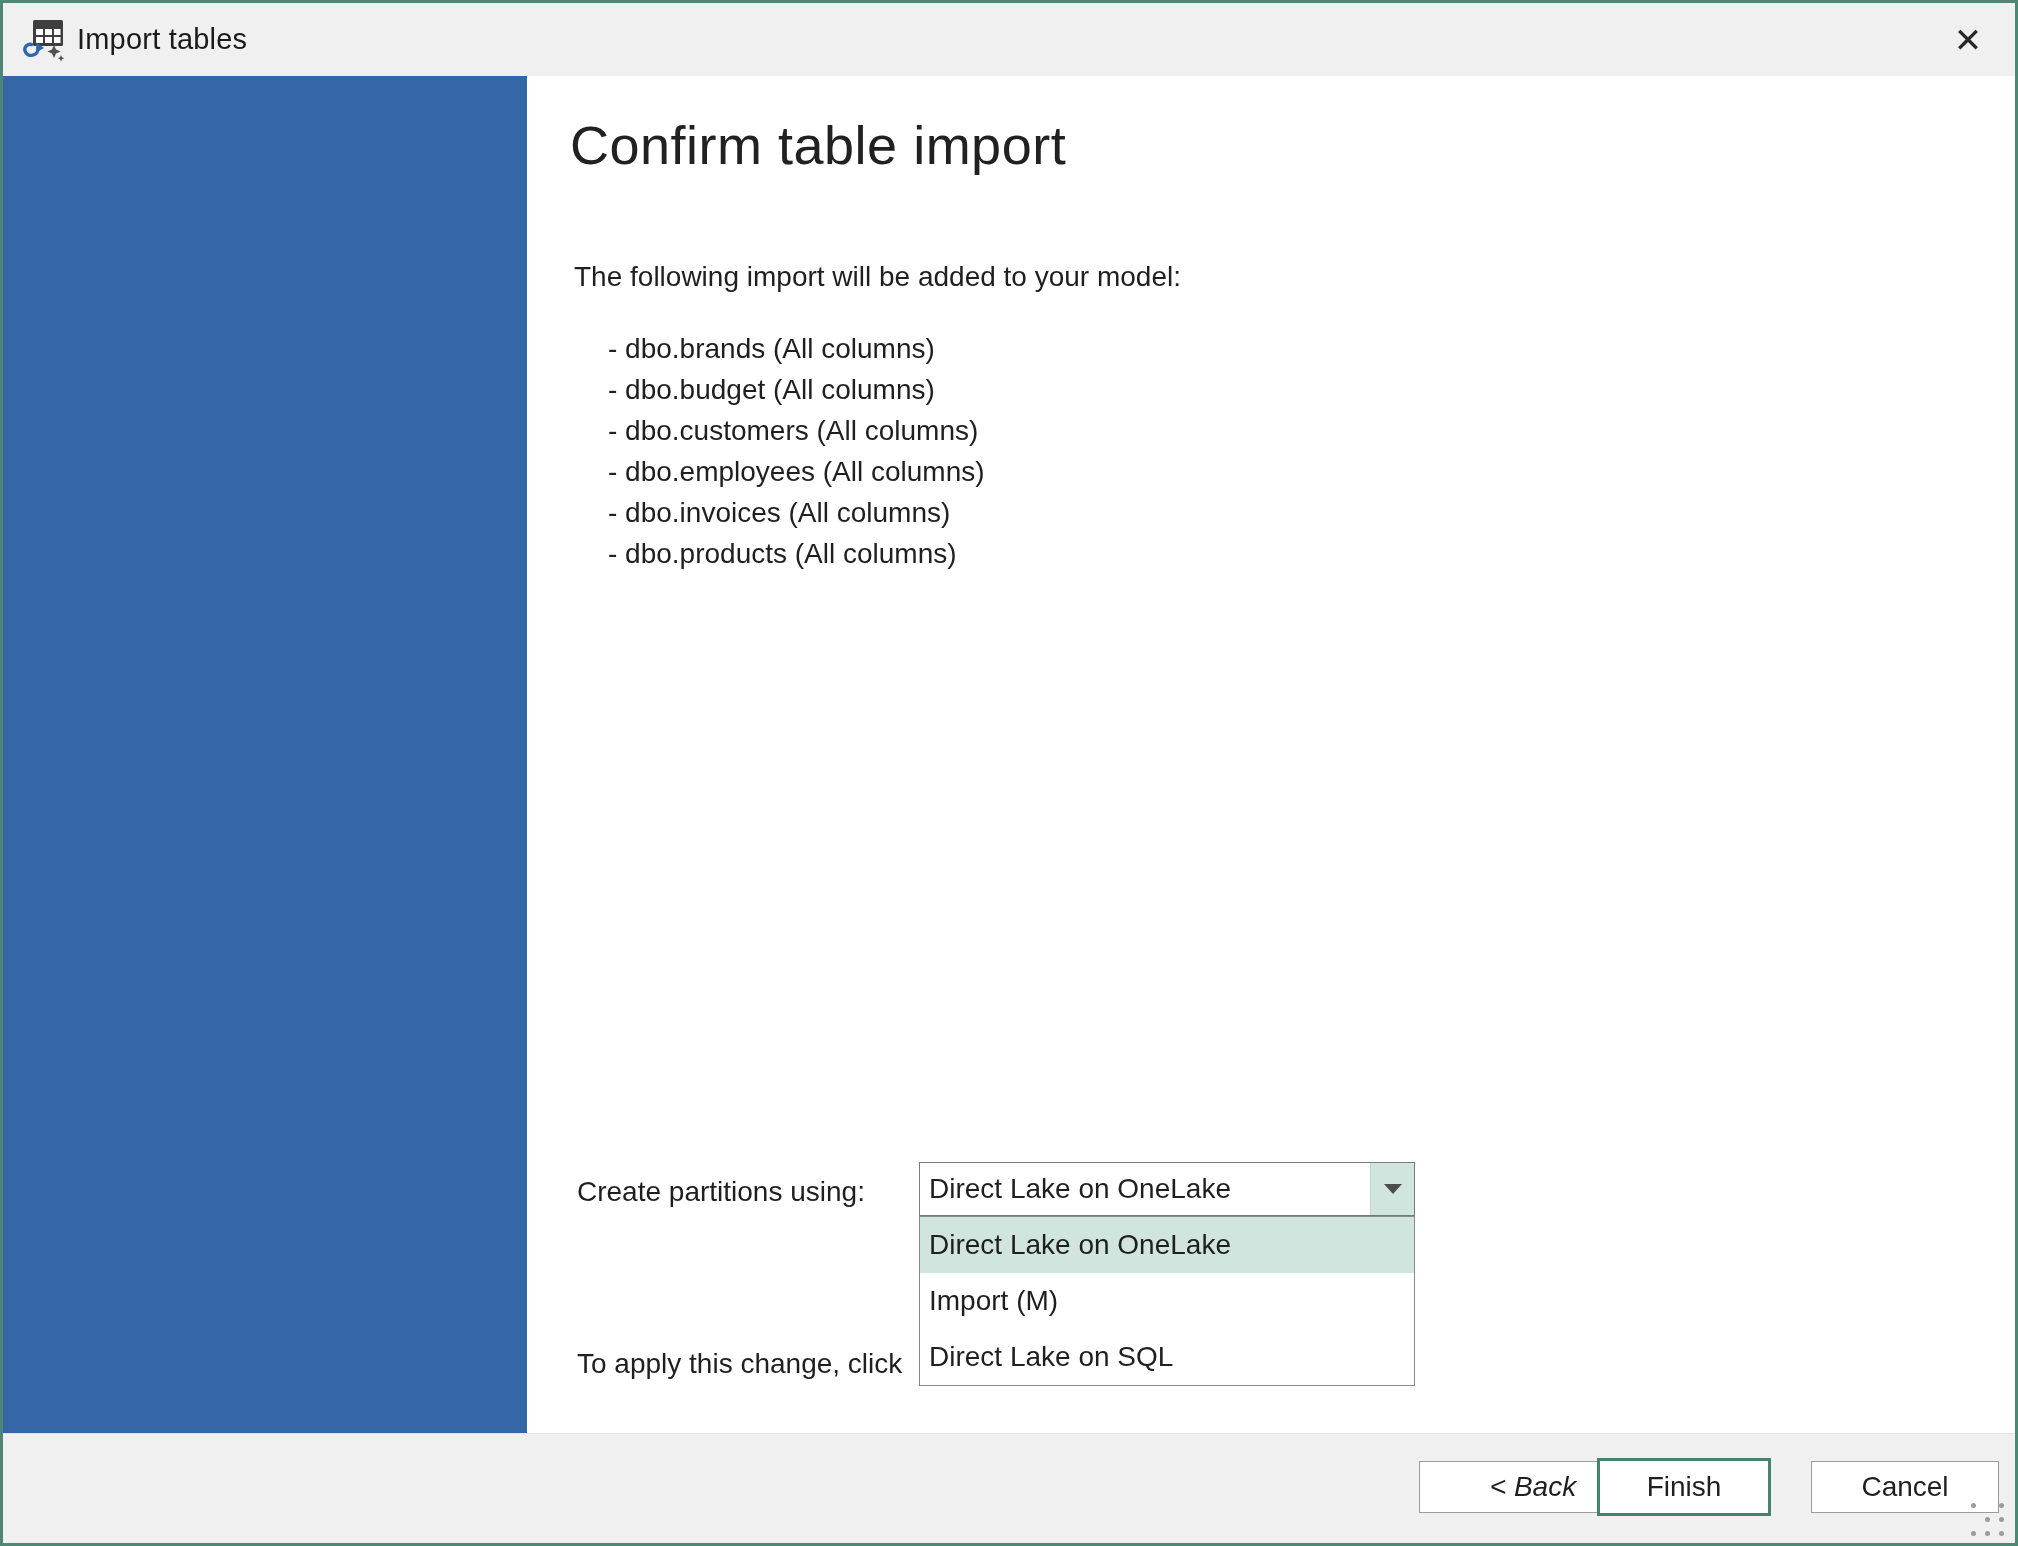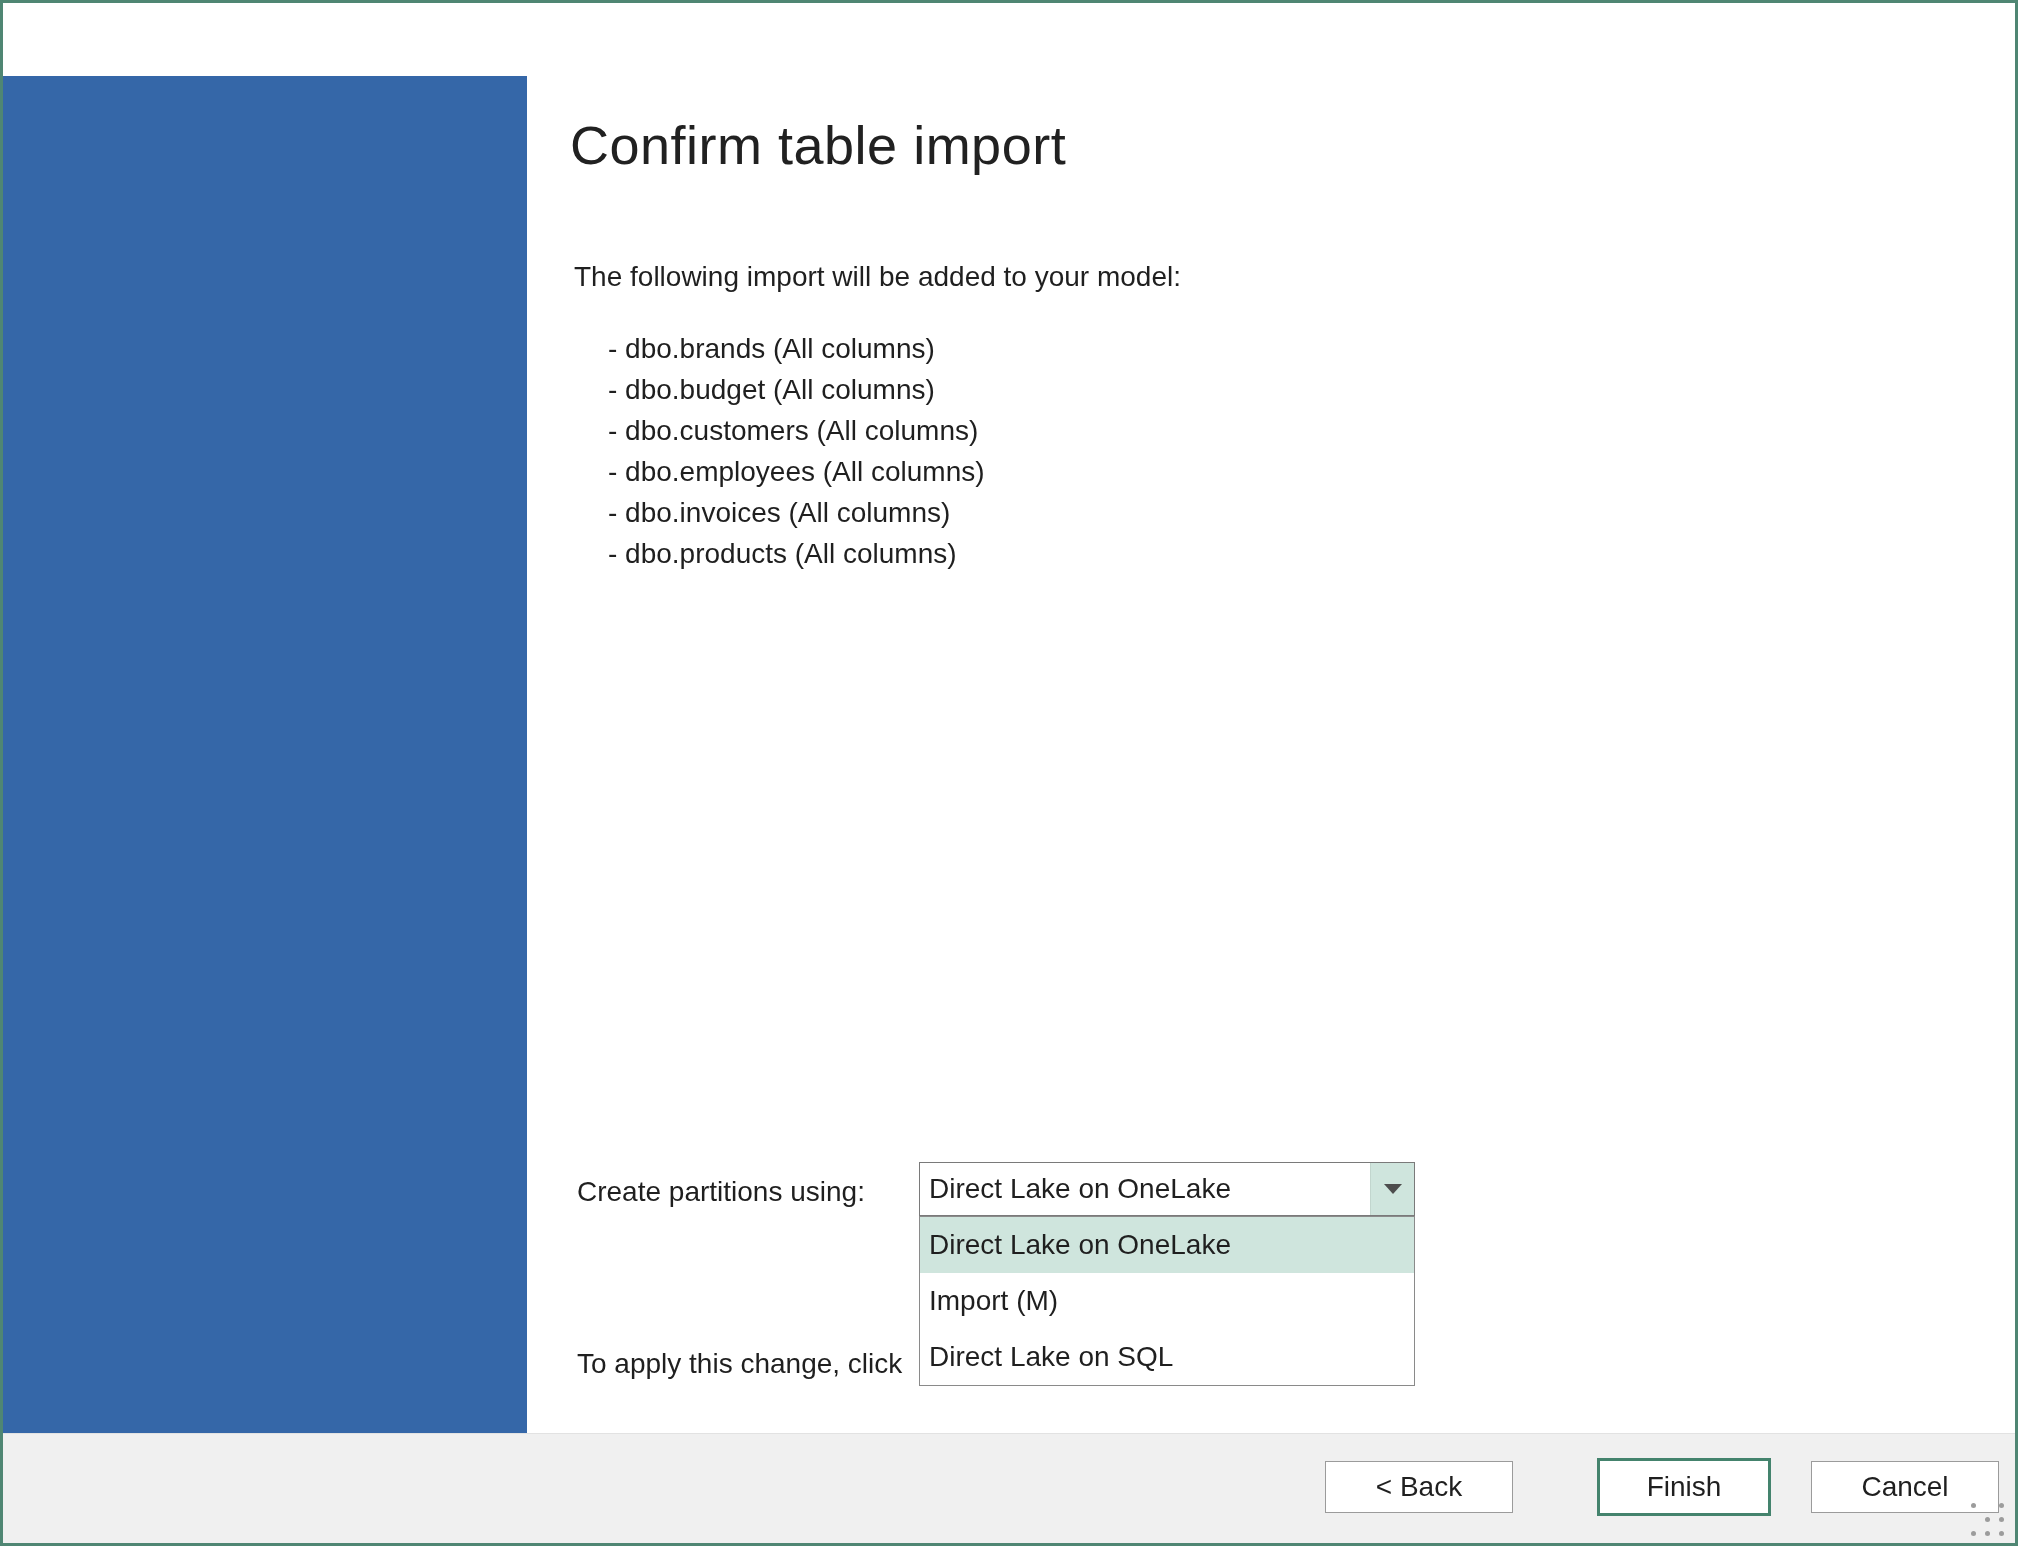--- a/index.html
+++ b/index.html
@@ -101,21 +101,21 @@
     background: #f0f0f0; border-top: 1px solid #e2e2e2;
   }
   .btn {
     position: absolute; top: 27px; height: 52px;
     background: #ffffff; border: 1px solid #9b9b9b;
     font-size: 28px; color: #1f1f1f; text-align: center;
     font-family: "Liberation Sans", sans-serif;
     display: flex; align-items: center; justify-content: center;
     cursor: pointer;
   }
-  .btn-back   { left: 1322px; width: 188px; }
+  .btn-back   { left: 1416px; width: 228px; font-style: italic; }
   .btn-finish { left: 1594px; width: 174px; top: 24px; height: 58px; border: 3px solid #44836d; }
   .btn-cancel { left: 1808px; width: 188px; }
 
   .resize-grip {
     position: absolute; right: 6px; bottom: 4px; width: 44px; height: 44px; cursor: nwse-resize;
   }
   .resize-grip::after {
     content: ""; position: absolute; left: 2px; top: 2px; width: 5px; height: 5px;
     border-radius: 50%; background: #9c9c9c;
     box-shadow:
@@ -123,20 +123,40 @@
       14px 14px 0 #9c9c9c, 28px 14px 0 #9c9c9c,
       0 28px 0 #9c9c9c, 14px 28px 0 #9c9c9c, 28px 28px 0 #9c9c9c;
   }
   .resize-grip::after { left: 6px; top: 8px; }
 </style>
 </head>
 <body>
 
 <div class="window">
 
+  <div class="titlebar">
+    <svg class="titlebar-icon" viewBox="0 0 46 46">
+
+      <rect x="12" y="3" width="30" height="26" rx="1.5" fill="#3e3e3e"></rect>
+      <rect x="15" y="12" width="7" height="6" fill="#ffffff"></rect>
+      <rect x="24" y="12" width="7" height="6" fill="#ffffff"></rect>
+      <rect x="33" y="12" width="6.5" height="6" fill="#ffffff"></rect>
+      <rect x="15" y="20" width="7" height="6" fill="#ffffff"></rect>
+      <rect x="24" y="20" width="7" height="6" fill="#ffffff"></rect>
+      <rect x="33" y="20" width="6.5" height="6" fill="#ffffff"></rect>
+
+      <path d="M17 31 c 1 8 -11 10 -13 3 c -1.2 -4.5 3 -7.5 6.5 -6.5" stroke="#2e68b0" stroke-width="3.4" fill="none" stroke-linecap="round"></path>
+      <polygon points="15.5,25.5 23,31 15,35.5" fill="#2e68b0"></polygon>
+
+      <path d="M33 28 l2 4.6 4.6 2 -4.6 2 -2 4.6 -2 -4.6 -4.6 -2 4.6 -2 Z" fill="#525252"></path>
+      <path d="M40 38 l1 2.2 2.2 1 -2.2 1 -1 2.2 -1 -2.2 -2.2 -1 2.2 -1 Z" fill="#525252"></path>
+    </svg>
+    <span class="titlebar-text">Import tables</span>
+    <span class="close-btn">✕</span>
+  </div>
 
   <div class="content">
     <div class="sidebar"></div>
     <div class="main">
 
       <h1 class="page-title">Confirm table import</h1>
 
       <p class="intro">The following import will be added to your model:</p>
 
       <ul class="table-list">

